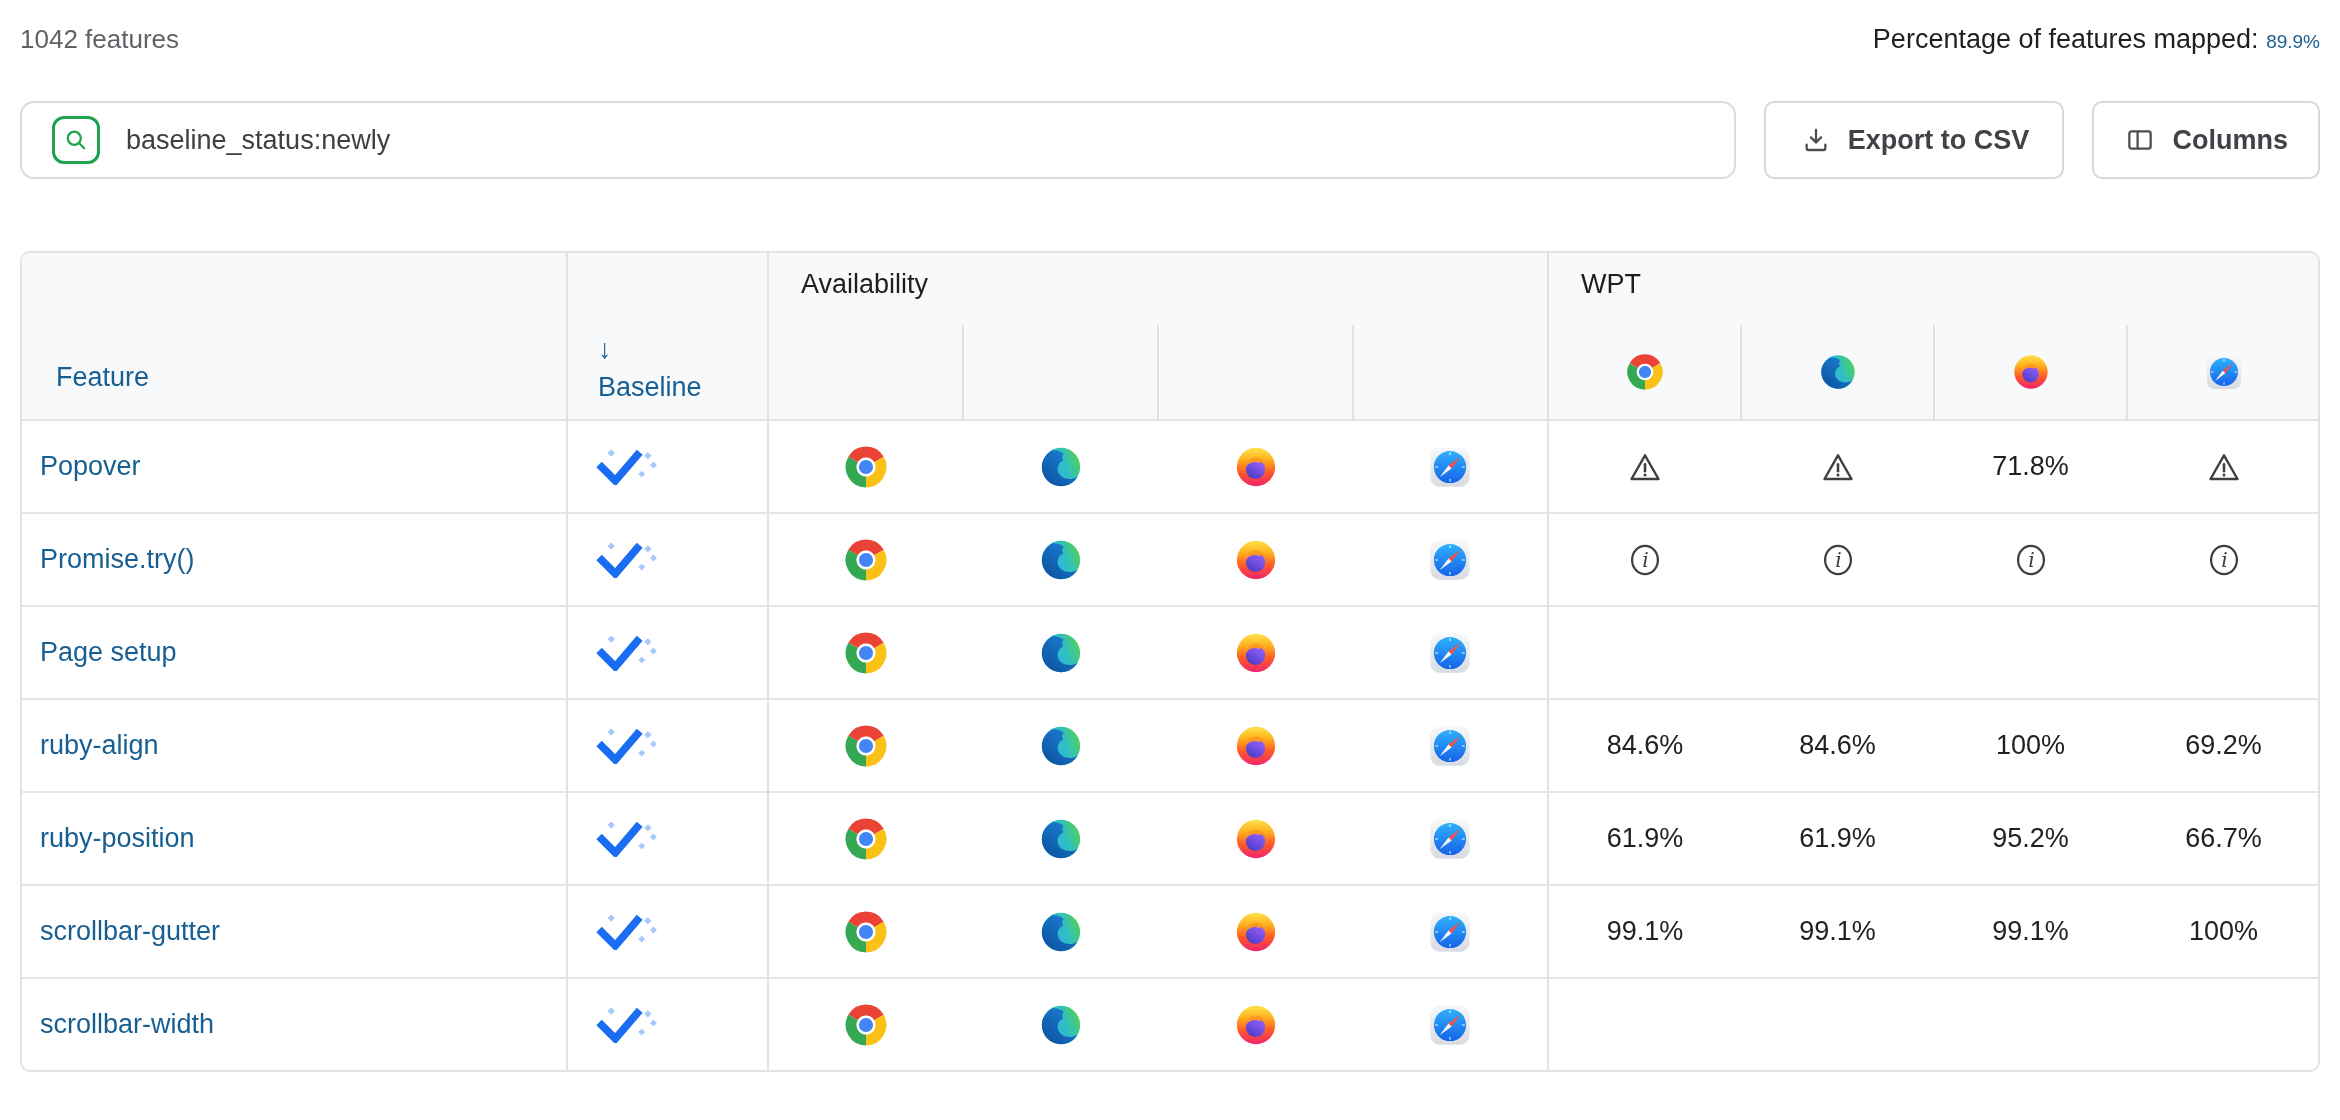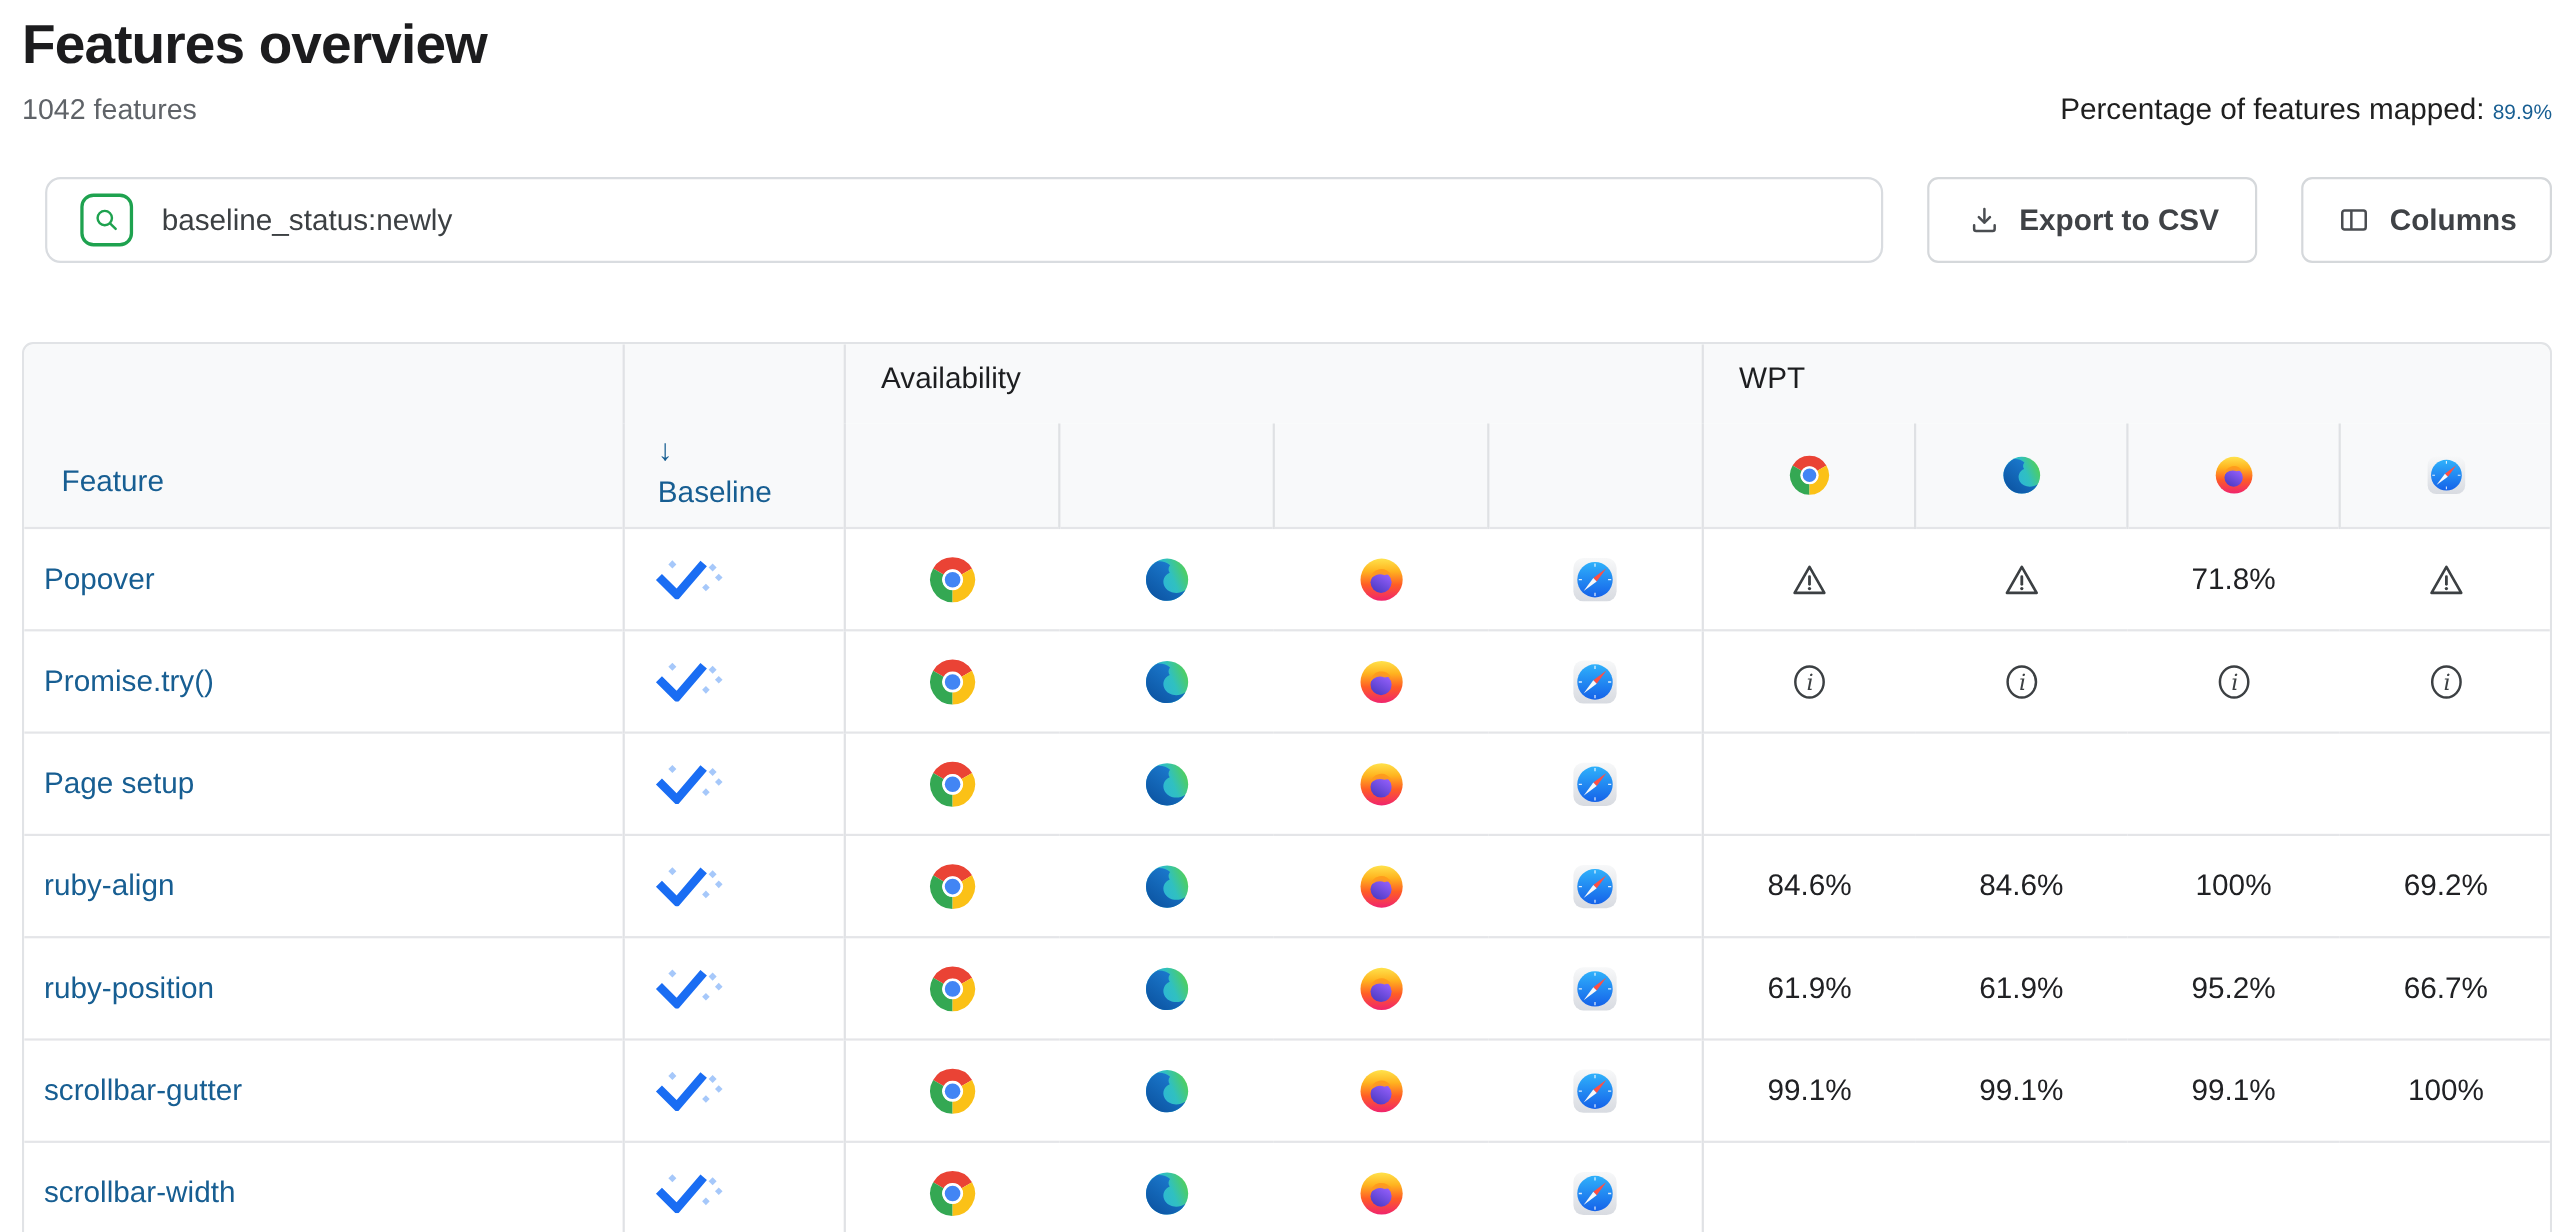--- a/index.html
+++ b/index.html
@@ -6,21 +6,21 @@
   body{width:2340px;height:1120px;overflow:hidden;font-family:"Liberation Sans",sans-serif;color:#1f1f1f;}
   .page{padding:10px 20px 0;}
   a{text-decoration:none;color:var(--link,#175e92);cursor:pointer;}
 
   h1.title{margin:0;font-size:50px;line-height:60px;font-weight:700;letter-spacing:-.8px;color:#1c1c1e;}
   .meta{display:flex;justify-content:space-between;align-items:baseline;margin-top:14px;}
   .subtitle{font-size:26px;color:#5f6368;}
   .mapped{font-size:27px;color:#1f1f1f;}
   .mapped a{font-size:19px;}
 
-  .toolbar{display:flex;align-items:stretch;gap:40px;margin-top:46px;height:78px;margin-left:21px;}
+  .toolbar{display:flex;align-items:stretch;gap:28px;margin-top:46px;height:78px;}
   .search{flex:1;display:flex;align-items:center;border:2px solid #d9dce0;border-radius:14px;background:#fff;padding:0 24px 0 30px;gap:24px;box-sizing:border-box;}
   .search-badge{width:48px;height:48px;border:3px solid var(--green,#1ea24f);border-radius:12px;display:flex;align-items:center;justify-content:center;color:var(--green,#1ea24f);box-sizing:border-box;flex:none;}
   .search-badge svg{width:28px;height:28px;}
   .search input{border:none;outline:none;flex:1;font-family:"Liberation Sans",sans-serif;font-size:27px;color:#3c4043;background:transparent;}
   .btn{display:flex;align-items:center;justify-content:center;gap:16px;background:#fff;border:2px solid #d5d8db;border-radius:10px;font-family:"Liberation Sans",sans-serif;font-size:27px;font-weight:600;color:#3f4246;padding:0 30px;cursor:pointer;box-sizing:border-box;}
   .btn svg{width:32px;height:32px;flex:none;}
   .btn-columns{min-width:226px;}
   .btn-export{min-width:300px;}
 
   .table-wrap{margin-top:72px;border:2px solid #e1e3e6;border-radius:10px;overflow:hidden;background:#fff;}
@@ -143,21 +143,20 @@
   </symbol>
 
   <symbol id="magnifier-icon" viewBox="0 0 24 24">
     <circle cx="10.5" cy="10.5" r="5.6" fill="none" stroke="currentColor" stroke-width="1.9"></circle>
     <line x1="14.8" y1="14.8" x2="19" y2="19" stroke="currentColor" stroke-width="1.9" stroke-linecap="round"></line>
   </symbol>
 </svg>
 
 <div class="page">
 
-  <h1 class="title">Features overview</h1>
 
   <div class="meta">
     <div class="subtitle">1042 features</div>
     <div class="mapped">
       <span>Percentage of features mapped: </span><a href="#">89.9%</a>
     </div>
   </div>
 
   <div class="toolbar">
     <div class="search">

